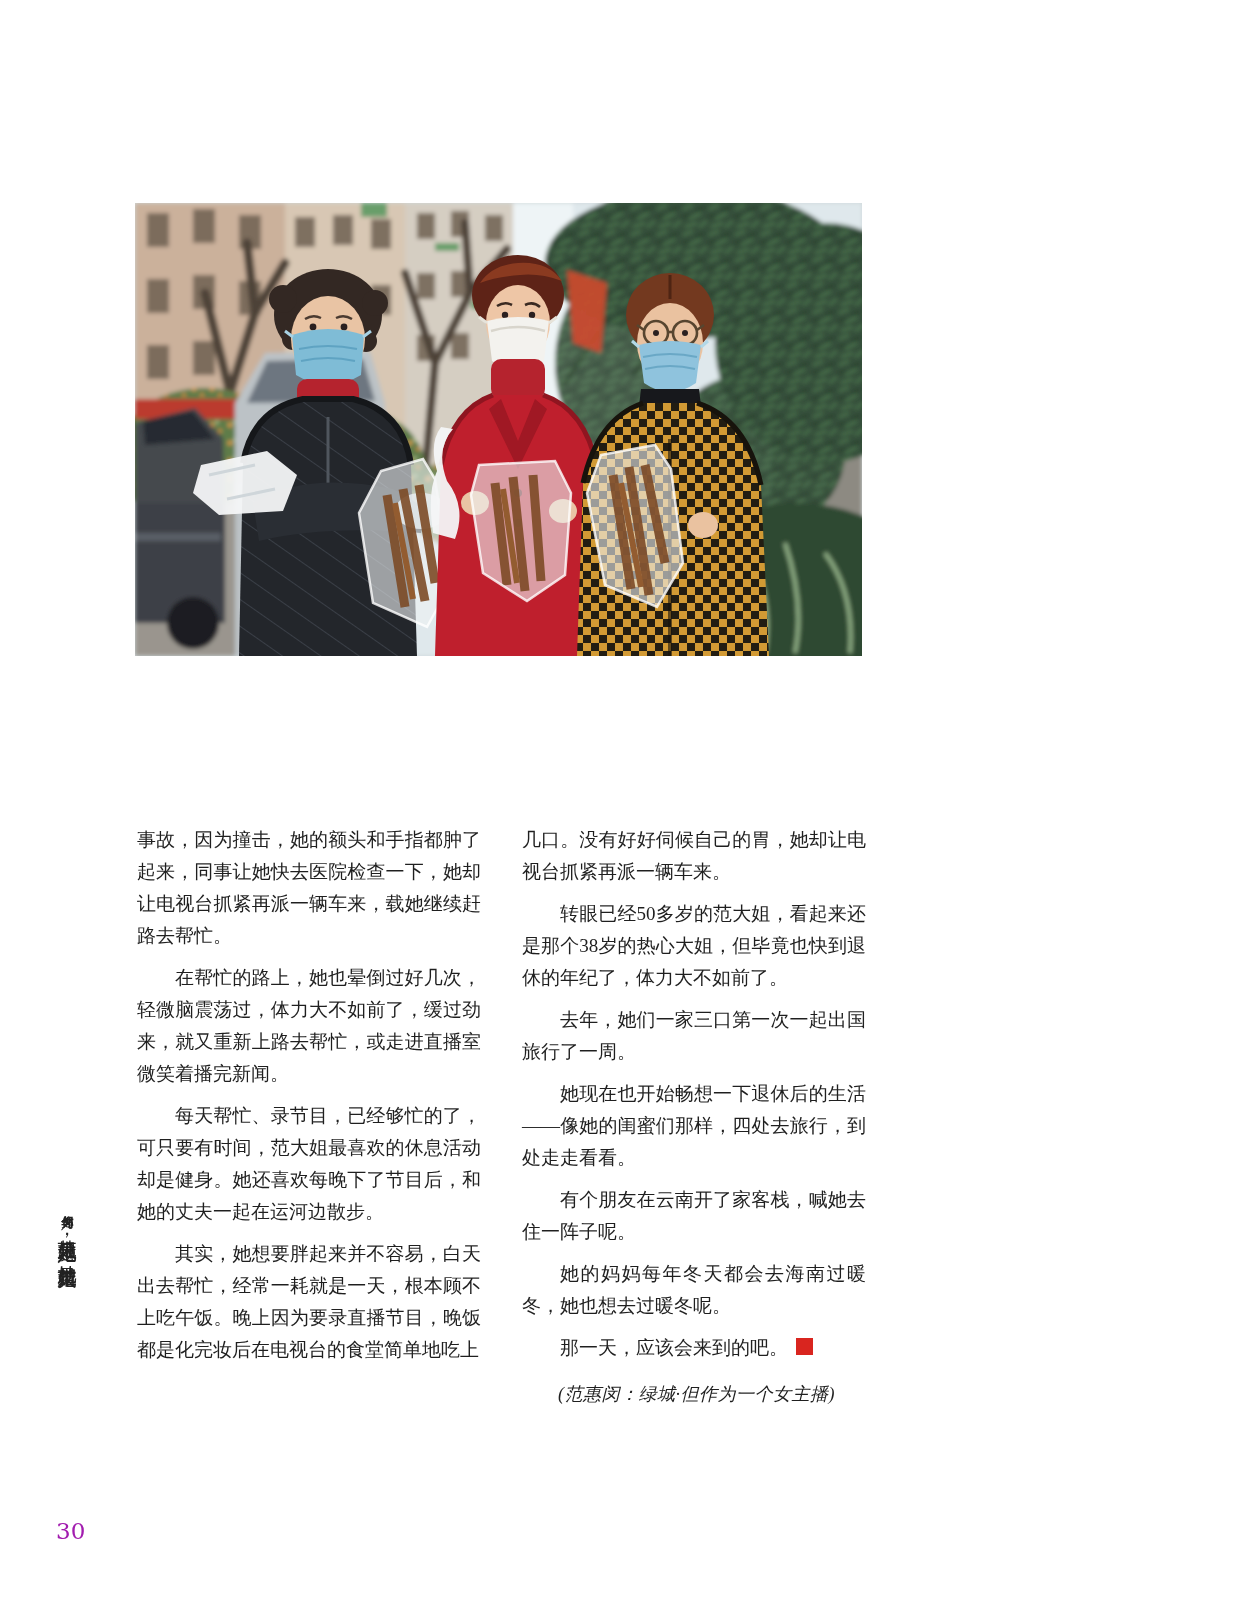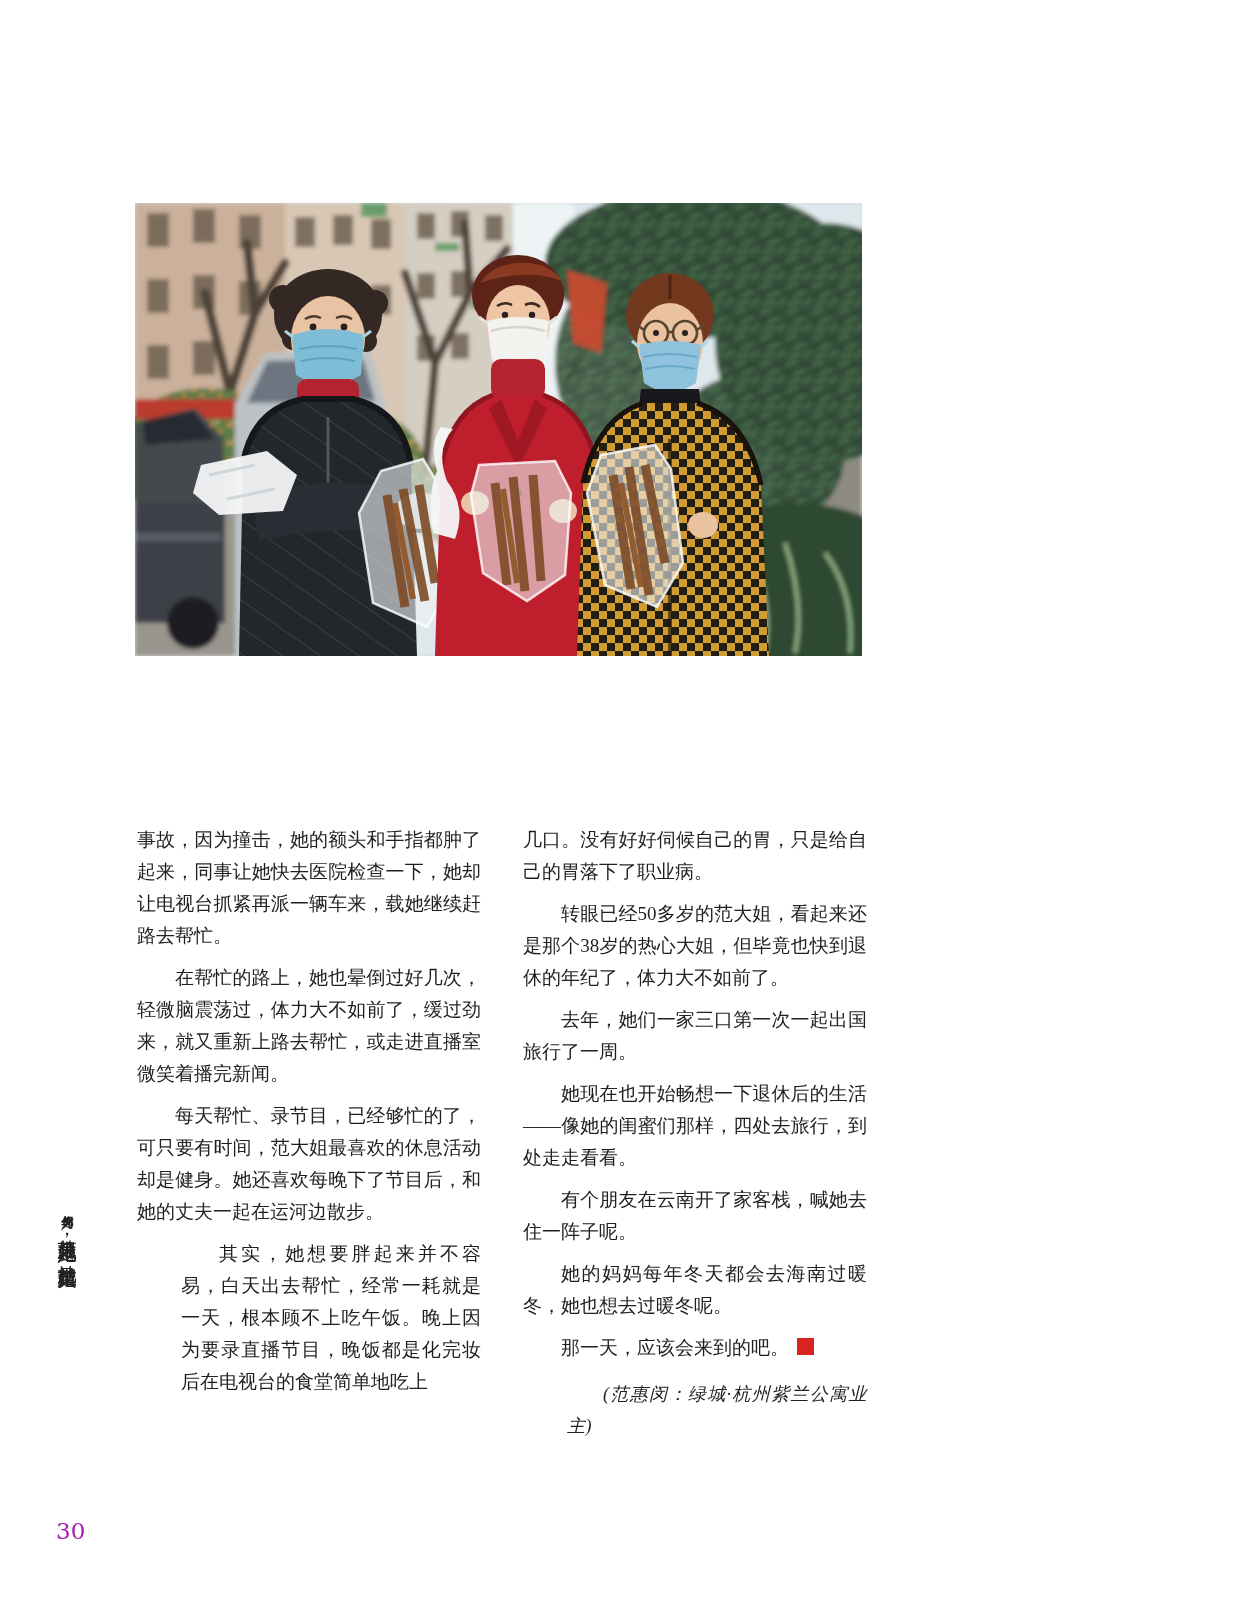--- a/index.html
+++ b/index.html
@@ -14,32 +14,32 @@
   }
   
   .photo-frame{
     position:absolute;left:135px;top:203px;width:727px;height:453px;
     overflow:hidden;background:#cfd8da;
   }
   .photo-frame svg{display:block;width:100%;height:100%;}
   
   .text-columns{
     position:absolute;left:137px;top:824px;width:730px;
-    display:flex;gap:41px;justify-content:space-between;
+    display:flex;gap:41px;
   }
   .column{width:344px;}
   .para{
     margin:0 0 10px 0;
     font-size:19px;line-height:32px;
     text-align:justify;text-justify:inter-ideograph;
     line-break:strict;word-break:normal;
     text-indent:2em;
   }
   .para.continuation{text-indent:0;}
-  .para:last-child{margin-bottom:0;margin-left:44px;}
+  .para:last-child{margin-bottom:0;}
   .end-mark{
     display:inline-block;width:17px;height:17px;
     margin-left:8px;vertical-align:-1px;
     background:#d9251f;
   }
   .byline{
     font-style:italic;
     font-size:18px;
     letter-spacing:.5px;
     margin-top:14px;
@@ -297,28 +297,28 @@
   </div>
 
   <div class="text-columns">
     <div class="column">
         <p class="para continuation">事故，因为撞击，她的额头和手指都肿了起来，同事让她快去医院检查一下，她却让电视台抓紧再派一辆车来，载她继续赶路去帮忙。</p>
         <p class="para">在帮忙的路上，她也晕倒过好几次，轻微脑震荡过，体力大不如前了，缓过劲来，就又重新上路去帮忙，或走进直播室微笑着播完新闻。</p>
         <p class="para">每天帮忙、录节目，已经够忙的了，可只要有时间，范大姐最喜欢的休息活动却是健身。她还喜欢每晚下了节目后，和她的丈夫一起在运河边散步。</p>
         <p class="para">其实，她想要胖起来并不容易，白天出去帮忙，经常一耗就是一天，根本顾不上吃午饭。晚上因为要录直播节目，晚饭都是化完妆后在电视台的食堂简单地吃上</p>
       </div>
     <div class="column">
-        <p class="para continuation">几口。没有好好伺候自己的胃，只是给自己的胃落下了职业病。</p>
+        <p class="para continuation">几口。没有好好伺候自己的胃，她却让电视台抓紧再派一辆车来。</p>
         <p class="para">转眼已经50多岁的范大姐，看起来还是那个38岁的热心大姐，但毕竟也快到退休的年纪了，体力大不如前了。</p>
         <p class="para">去年，她们一家三口第一次一起出国旅行了一周。</p>
         <p class="para">她现在也开始畅想一下退休后的生活——像她的闺蜜们那样，四处去旅行，到处走走看看。</p>
         <p class="para">有个朋友在云南开了家客栈，喊她去住一阵子呢。</p>
         <p class="para">她的妈妈每年冬天都会去海南过暖冬，她也想去过暖冬呢。</p>
         <p class="para">那一天，应该会来到的吧。<span class="end-mark" style="background: rgb(217, 37, 31);"></span></p>
-        <p class="para byline">(范惠闵：绿城·杭州紫兰公寓业主)</p>
+        <p class="para byline">(范惠闵：绿城·但作为一个女主播)</p>
       </div>
   </div>
 
   <div class="sidebar-title">
     <span class="section-label">与你为邻</span>
       <span class="separator">／</span>
       <span class="article-title">范大姐就是她，她就是范大姐</span>
   </div>
 
   <div class="page-number">30</div>

